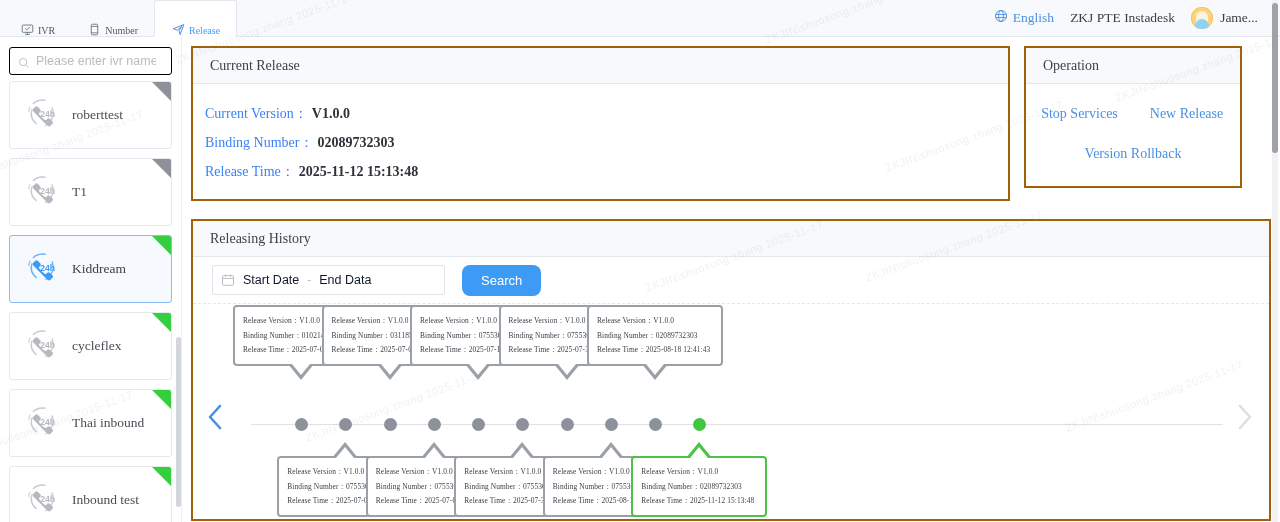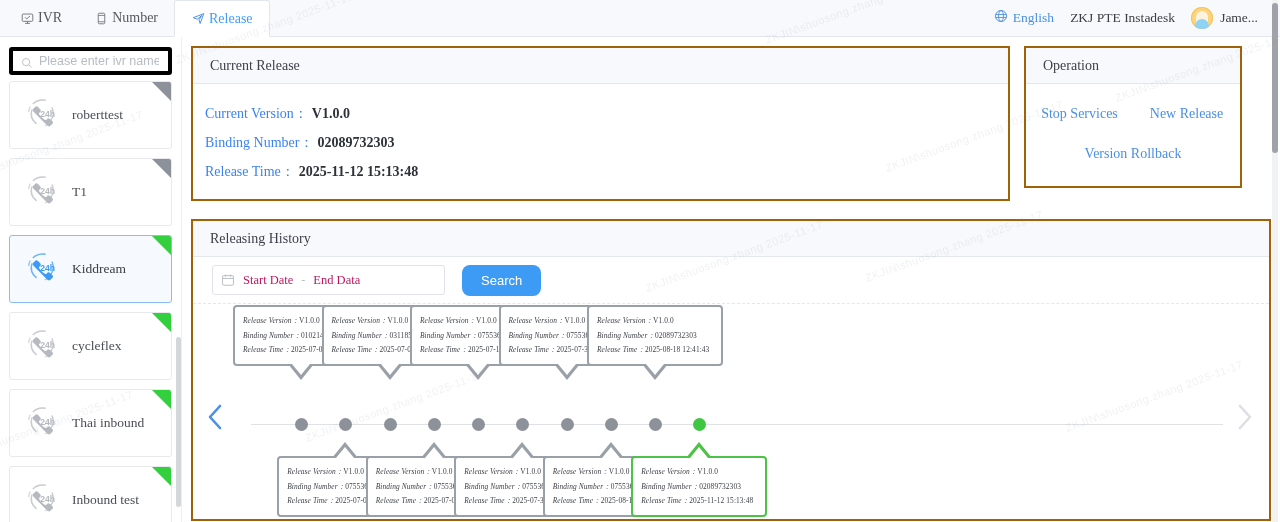--- a/index.html
+++ b/index.html
@@ -14,22 +14,22 @@
 
   
   .topbar {
     position: absolute; left:0; top:0; width:1280px; height:37px;
     background:#f7f9fc;
     border-bottom:1px solid #e2e6ed;
     display:flex; align-items:flex-end;
   }
   .tabs { display:flex; align-items:flex-end; height:37px; padding-left:4px; }
   .tab {
-    height:36px; display:flex; align-items:center; gap:4px;
-    padding:0 16px; font-size:14px; color:#55595f;
+    height:36px; display:flex; align-items:flex-end; gap:4px;
+    padding:0 16px; font-size:10px; color:#55595f;
     cursor:pointer; position:relative; white-space:nowrap;
   }
   .tab .ticon { display:inline-flex; width:14px; height:14px; align-items:center; justify-content:center; }
   .tab .ticon svg { display:block; }
   .tab.active {
     background:#ffffff; color:#409eff;
     border:1px solid #e2e6ed; border-bottom:1px solid #ffffff;
     border-top-left-radius:3px; border-top-right-radius:3px;
     height:37px; margin-bottom:-1px;
   }
@@ -56,21 +56,21 @@
   .uname { color:#3b3f45; }
 
   
   .sidebar {
     position:absolute; left:0; top:37px; width:182px; height:485px;
     background:#ffffff; border-right:1px solid #eceff3;
     overflow:hidden;
   }
   .search-wrap { padding:10px 9px 6px 9px; }
   .search-box {
-    height:28px; border:4px solid #000000; border-radius:3px;
+    height:28px; border:1px solid #000000; border-radius:3px;
     display:flex; align-items:center; gap:6px; padding:0 8px;
     background:#fff;
   }
   .search-box input {
     border:0; outline:0; font-size:12.5px; color:#8a9099;
     font-family:"Liberation Sans", sans-serif; width:120px; background:transparent;
   }
   .search-box input::placeholder { color:#b7bcc4; }
   .magnifier { width:12px; height:12px; flex:none; }
 
@@ -125,21 +125,21 @@
   .hist-toolbar {
     height:47px; border-bottom:1px dashed #e4e8ed;
     display:flex; align-items:center; padding:0 0 0 19px; gap:17px;
   }
   .daterange {
     width:233px; height:30px; border:1px solid #dfe3e9; border-radius:3px;
     display:flex; align-items:center; padding:0 8px; gap:8px; background:#fff;
   }
   .cal-ic { width:14px; height:14px; flex:none; }
   .dr-txt {
-    font-size:12.5px; color:#be185d; font-family:Liberation Serif, serif;
+    font-size:12.5px; color:#0f172a; font-family:Liberation Sans, sans-serif;
     cursor:text;
   }
   .dr-sep { font-size:12px; color:#b7bcc4; }
   .btn-search {
     background:#3d9bf5; color:#fff; font-size:13px;
     padding:0 19px; height:31px; line-height:31px; border-radius:8px;
     cursor:pointer; font-family:"Liberation Sans", sans-serif;
   }
 
   
@@ -161,21 +161,21 @@
   .arrow.left { left:10px; }
   .arrow.right { right:12px; }
 
   .card {
     position:absolute; width:136px;
     border:2px solid #9aa0a8; border-radius:4px; background:#fff;
     padding:7px 7px 6px 8px;
   }
   .card.green { border-color:#4cc247; }
   .card .ln { font-size:7.4px; color:#3d4148; line-height:14.5px; white-space:nowrap; letter-spacing:.1px; }
-  .card .ln b { font-weight:normal;font-style:italic; }
+  .card .ln b { font-weight:normal; }
   
   .notch, .notch-in {
     position:absolute; left:50%; width:0; height:0;
   }
   .card.up .notch { bottom:-16px; margin-left:-13px; border-left:13px solid transparent; border-right:13px solid transparent; border-top:16px solid #9aa0a8; }
   .card.up .notch-in { bottom:-11px; margin-left:-9px; border-left:9px solid transparent; border-right:9px solid transparent; border-top:11px solid #fff; }
   .card.down .notch { top:-16px; margin-left:-13px; border-left:13px solid transparent; border-right:13px solid transparent; border-bottom:16px solid #9aa0a8; }
   .card.down .notch-in { top:-11px; margin-left:-9px; border-left:9px solid transparent; border-right:9px solid transparent; border-bottom:11px solid #fff; }
   .card.green.down .notch { border-bottom-color:#4cc247; }
 

